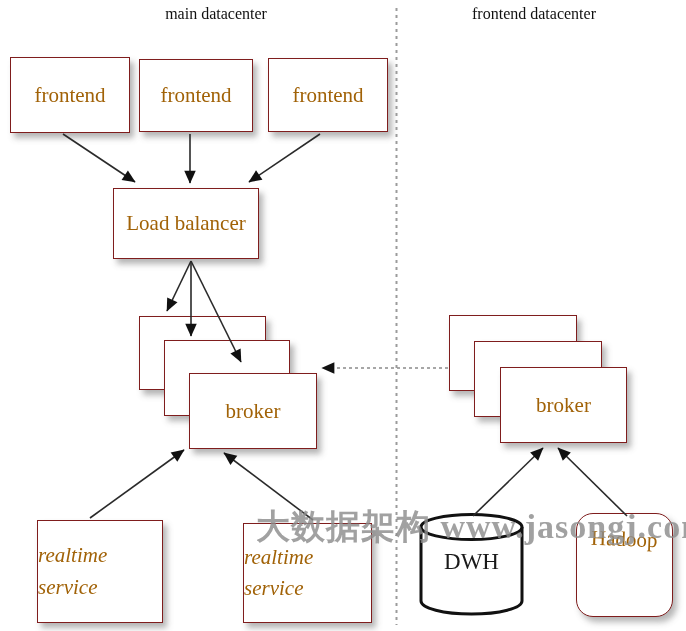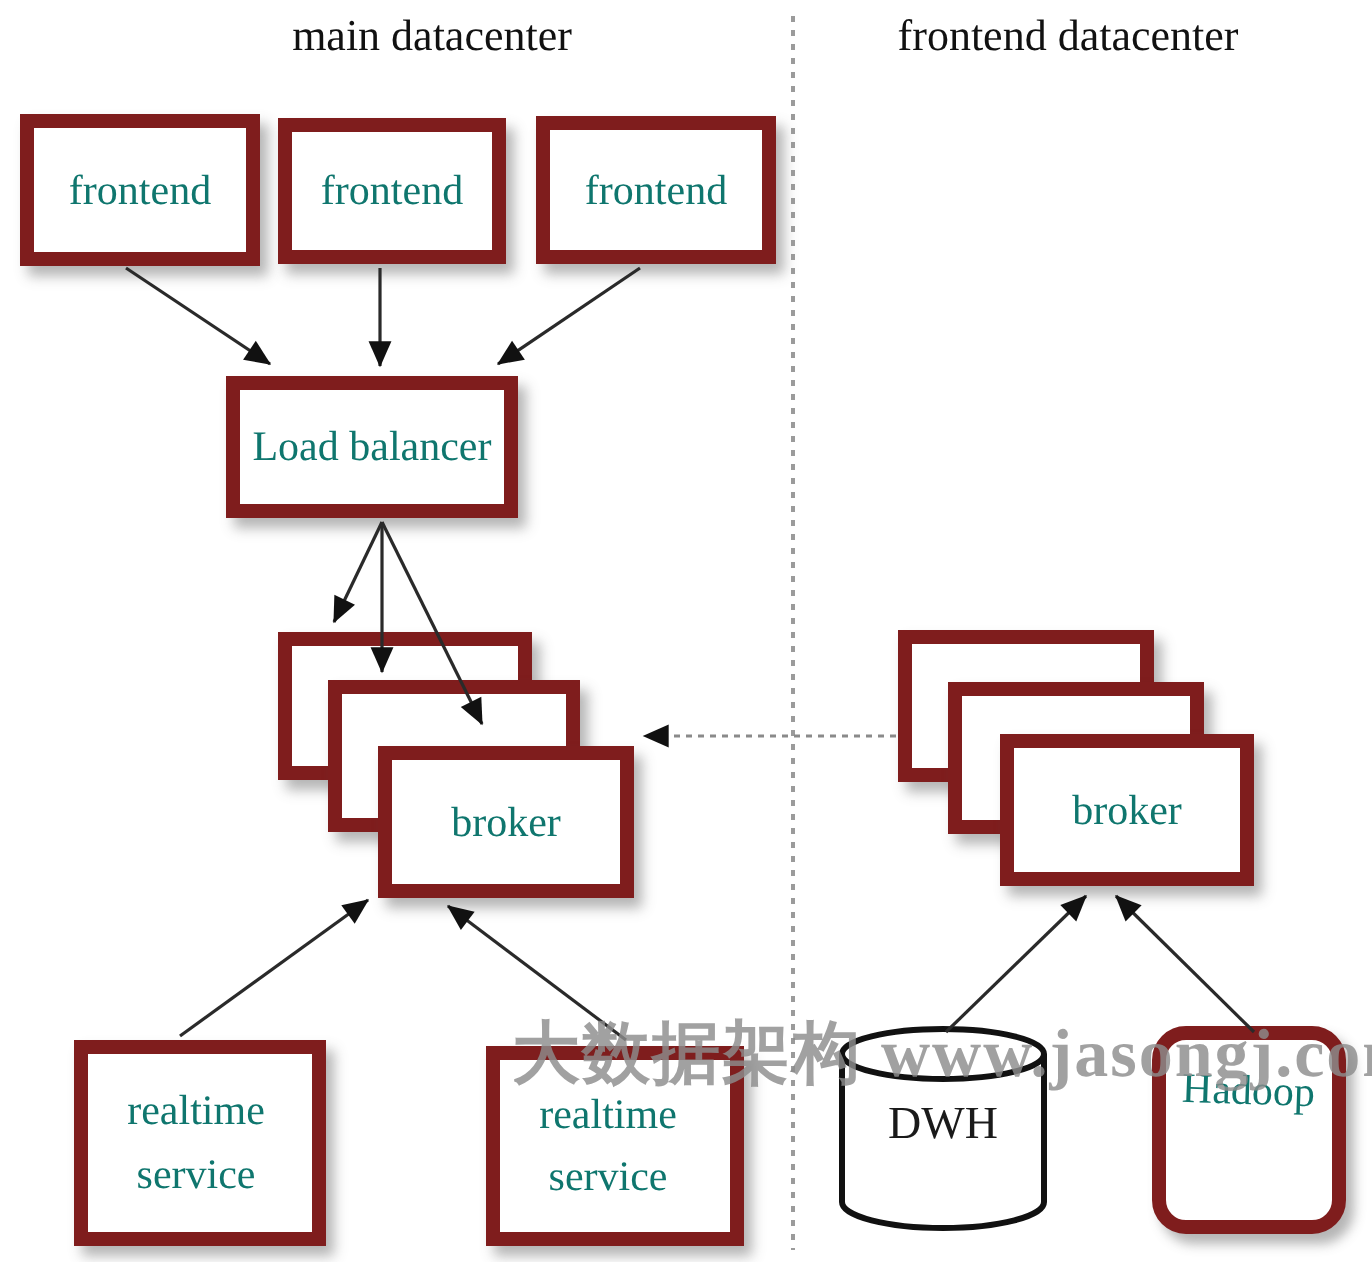--- a/index.html
+++ b/index.html
@@ -1,43 +1,43 @@
 <!DOCTYPE html>
 <html><head>
 <meta charset="utf-8">
 <style>
   html,body{margin:0;padding:0;background:#ffffff;}
   .canvas{
     position:relative;width:686px;height:631px;background:#ffffff;
     font-family:"Liberation Serif", serif;color:#1a1a1a;overflow:hidden;
   }
   .dc-title{
-    position:absolute;font-size:22px;text-align:center;color:#111;
+    position:absolute;font-size:16px;text-align:center;color:#111;
   }
   #title-main{left:116px;top:5px;width:200px;}
   #title-analysis{left:434px;top:5px;width:200px;}
   .box{
     position:absolute;box-sizing:border-box;background:#ffffff;
-    border:7px solid #7f1d1d;box-shadow:4px 5px 6px rgba(90,90,90,0.45);
+    border:1px solid #7f1d1d;box-shadow:4px 5px 6px rgba(90,90,90,0.45);
     display:flex;align-items:center;justify-content:center;
-    font-size:21px;color:#0f766e;text-align:center;
+    font-size:21px;color:#a16207;text-align:center;
   }
   #fb1{left:10px;top:57px;width:120px;height:76px;}
   #fb2{left:139px;top:59px;width:114px;height:73px;}
   #fb3{left:268px;top:58px;width:120px;height:74px;}
   #lb{left:113px;top:188px;width:146px;height:71px;}
   #mbA{left:139px;top:316px;width:127px;height:74px;}
   #mbB{left:164px;top:340px;width:126px;height:76px;}
   #mbC{left:189px;top:373px;width:128px;height:76px;}
   #abA{left:449px;top:315px;width:128px;height:76px;}
   #abB{left:474px;top:341px;width:128px;height:76px;}
   #abC{left:500px;top:367px;width:127px;height:76px;}
   #rs1{left:37px;top:520px;width:126px;height:103px;}
   #rs2{left:243px;top:523px;width:129px;height:100px;}
-  .rs{justify-content:flex-start;text-align:center;padding-left:12px;line-height:1.5;}
+  .rs{justify-content:flex-start;text-align:left;line-height:1.5;font-style:italic;}
   .rs .lbl{width:84px;}
   #hadoop{left:576px;top:513px;width:97px;height:104px;border-radius:17px;
           align-items:flex-start;padding-top:13px;}
   #hadoop .lbl{transform:rotate(2deg);}
   #cyl-svg{position:absolute;left:0;top:0;z-index:0;}
   #dwh-label{
     position:absolute;left:421px;top:549px;width:101px;text-align:center;
     font-size:23px;color:#1a1a1a;z-index:1;
   }
   .boxlayer{position:absolute;left:0;top:0;z-index:1;}

